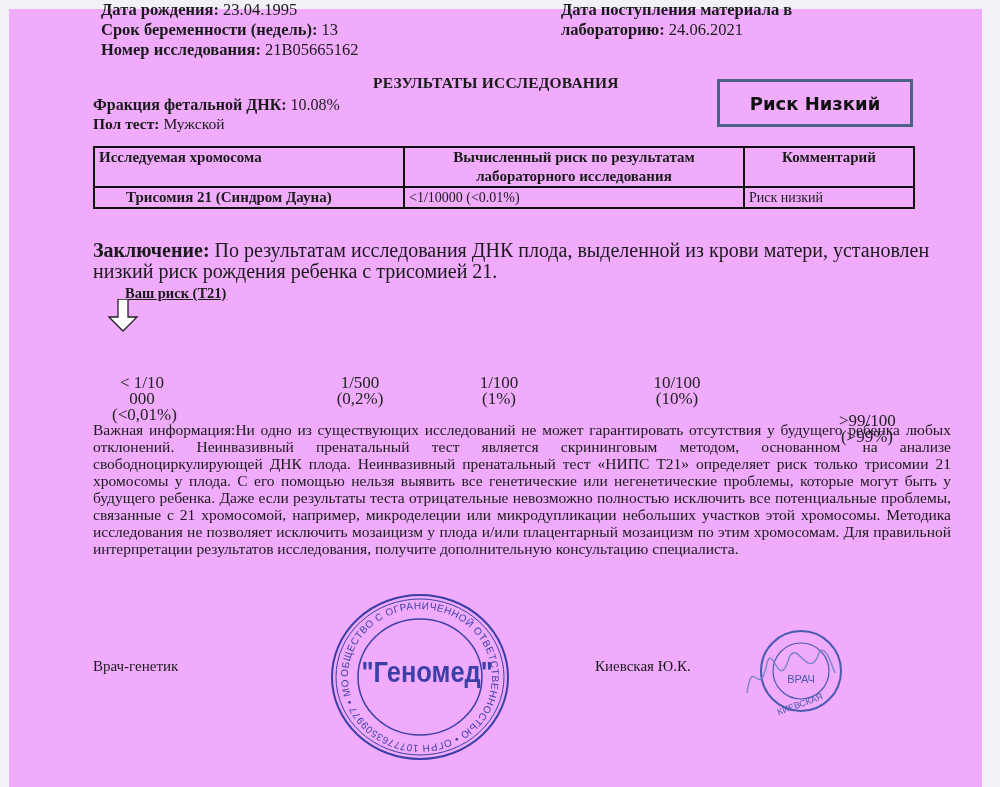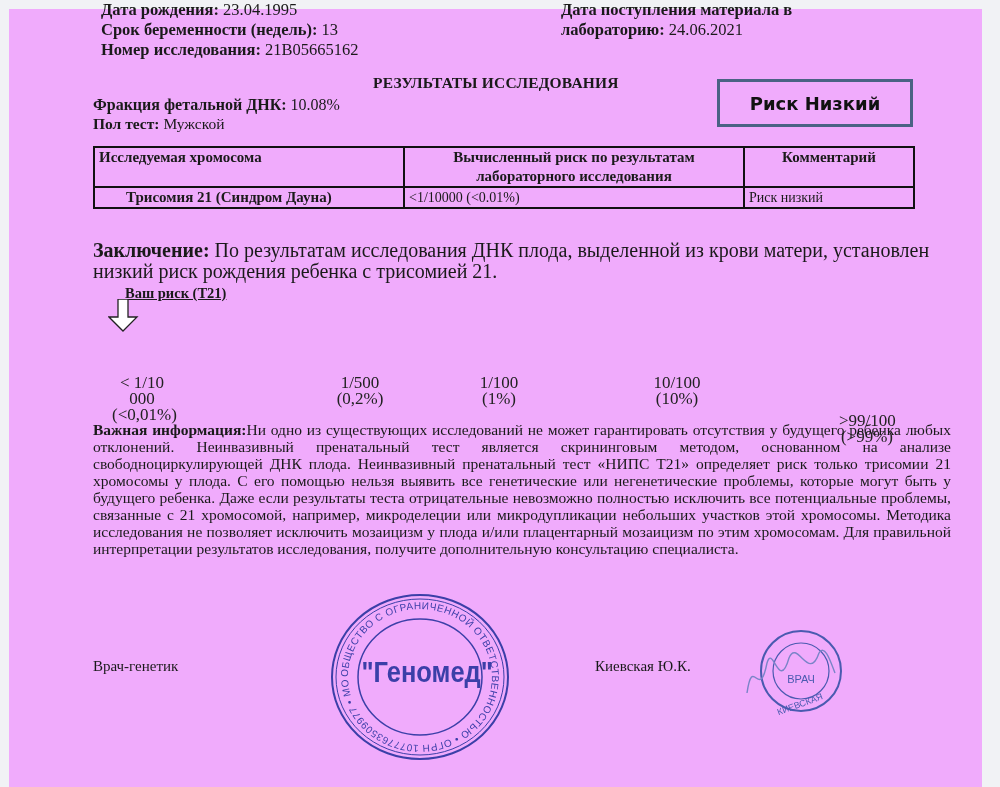--- a/index.html
+++ b/index.html
@@ -47,21 +47,21 @@
 
   .chart-label { left:116px; top:276px; font-weight:bold; font-size:14.5px; text-decoration:underline; }
   .chart-area { position:absolute; left:106px; top:300px; width:800px; height:60px; background:#f7f7f7; }
   .tick { position:absolute; font-size:17px; line-height:16px; text-align:center; color:#222; }
 
   .info {
     left:84px; top:412px; width:858px; white-space:normal;
     font-size:15.5px; line-height:17px; text-align:justify;
     text-align-last:left;
   }
-  .info b { font-weight:bold; }
+  .info b { font-weight:normal; }
 
   .sig { font-size:15px; }
 </style>
 </head>
 <body>
 
 <div class="page">
 
   <div class="abs hdr" style="left:92px; top:-9px;">
     <b>Дата рождения:</b>

